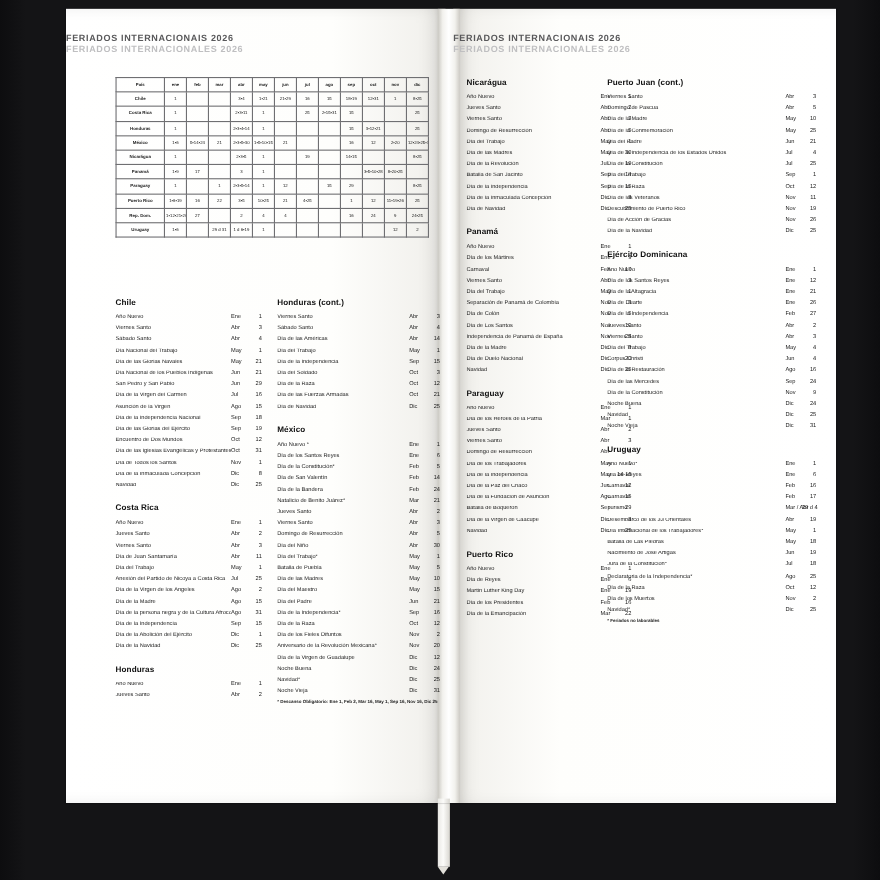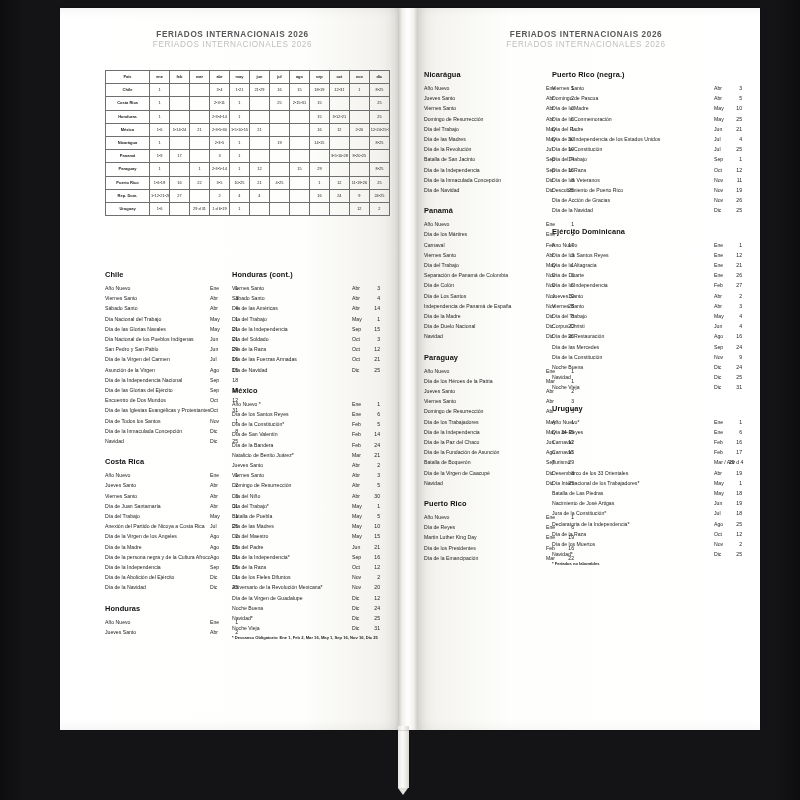--- a/index.html
+++ b/index.html
@@ -42,23 +42,23 @@
     position:absolute;left:398px;top:726px;width:11px;height:62px;
     background:linear-gradient(90deg,#e9e8e4,#fbfbf9 45%,#d8d6d0);
   }
   .ribbon:after{
     content:"";position:absolute;left:0;bottom:-7px;
     border-left:5.5px solid transparent;border-right:5.5px solid transparent;
     border-top:7px solid #e2e0da;
   }
 
   
-  .hdr{position:absolute;text-align:center;width:100%;letter-spacing:.6px;}
+  .hdr{position:absolute;text-align:left;width:100%;letter-spacing:.6px;}
   .hdr .l1{font-size:8.2px;color:#58585a;font-weight:700;}
-  .hdr .l2{font-size:8.2px;color:#bfbfc1;font-weight:400;margin-top:1px;}
+  .hdr .l2{font-size:8.2px;color:#bfbfc1;font-weight:700;margin-top:1px;}
 
   
   table.months{
     border-collapse:collapse;width:100%;
     table-layout:fixed;
   }
   table.months th, table.months td{
     border:.5px solid #6f6f72;
     font-size:3.9px;
     text-align:center;
@@ -442,21 +442,21 @@
             <span class="mo">Ene</span>
             <span class="dy">1</span>
           </div>
           <div class="row">
             <span class="nm">Jueves Santo</span>
             <span class="mo">Abr</span>
             <span class="dy">2</span>
           </div>
         </div>
       </div>
-    <div class="col" style="left:172px;top:262px;width:148px;" id="lp-col2">
+    <div class="col" style="left:192px;top:262px;width:148px;" id="lp-col2">
         <div class="sec">
           <div class="sec-title">Honduras (cont.)</div>
           <div class="row">
             <span class="nm">Viernes Santo</span>
             <span class="mo">Abr</span>
             <span class="dy">3</span>
           </div>
           <div class="row">
             <span class="nm">Sábado Santo</span>
             <span class="mo">Abr</span>
@@ -835,21 +835,21 @@
           </div>
           <div class="row">
             <span class="nm">Día de la Emancipación</span>
             <span class="mo">Mar</span>
             <span class="dy">22</span>
           </div>
         </div>
       </div>
     <div class="col" style="left:140px;top:62px;width:190px;" id="rp-col2">
         <div class="sec">
-          <div class="sec-title">Puerto Rico (negra.)</div>
+          <div class="sec-title">Puerto Juan (cont.)</div>
           <div class="row">
             <span class="nm">Viernes Santo</span>
             <span class="mo">Abr</span>
             <span class="dy">3</span>
           </div>
           <div class="row">
             <span class="nm">Domingo de Pascua</span>
             <span class="mo">Abr</span>
             <span class="dy">5</span>
           </div>

